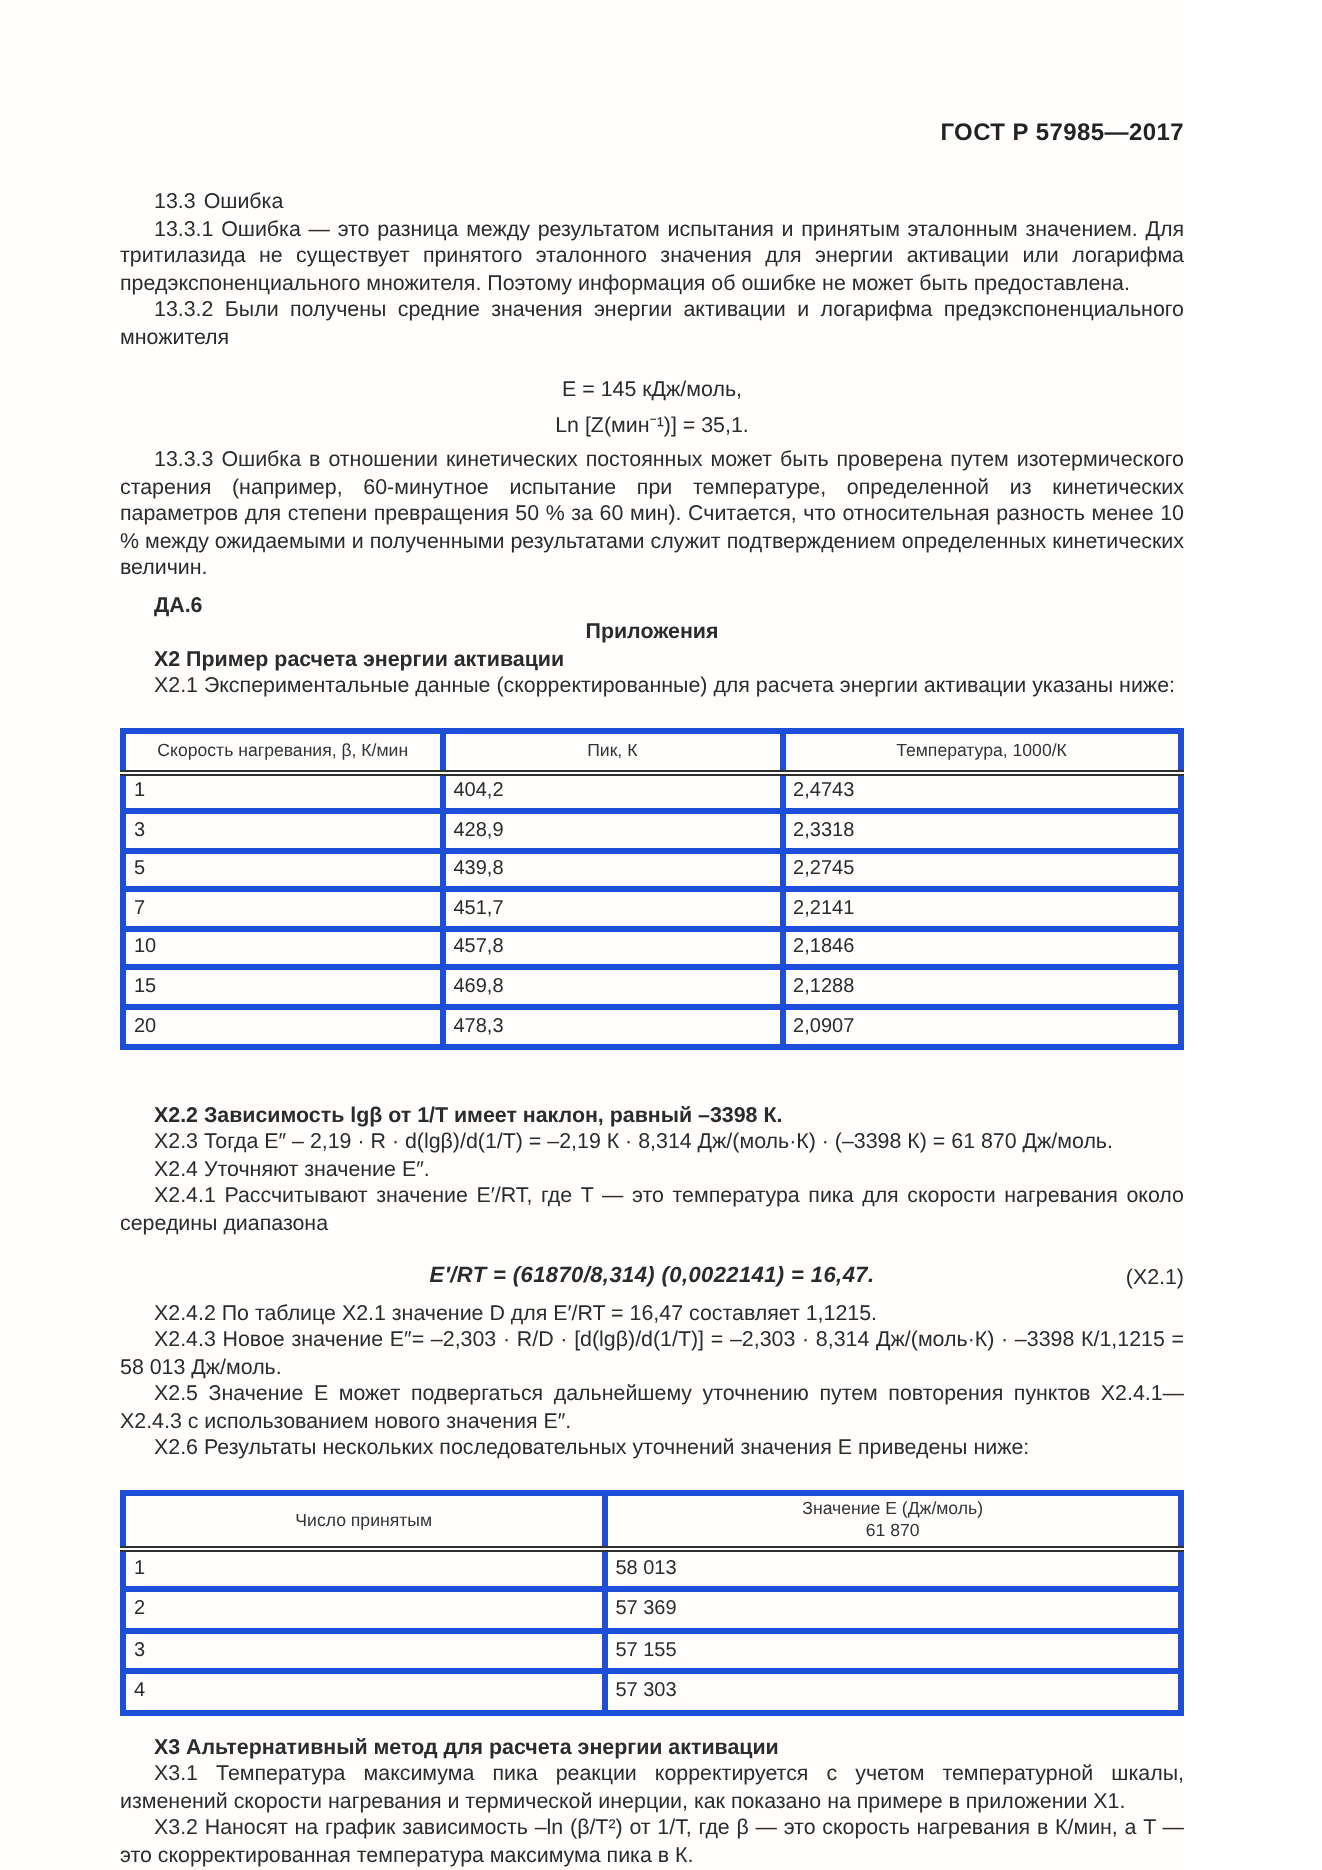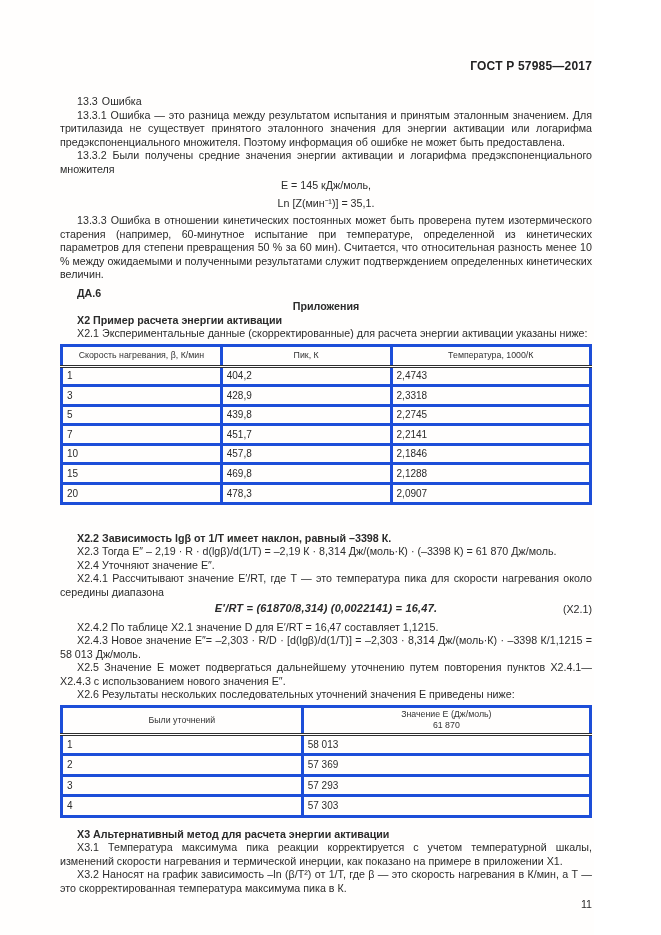--- a/index.html
+++ b/index.html
@@ -29,21 +29,21 @@
     top: 95px; left: 60px; width: 532px;
     font-size: 10.7px;
     line-height: 13.5px;
   }
   .p { text-align: justify; text-indent: 17px; }
   .it { }
   .b  { font-weight: bold; }
   .center { text-align: center; text-indent: 0; }
   .formula { text-align: center; }
   .sp { margin-left: 4px; }
-  .mt3  { margin-top: 3px; }
+  .mt3  { margin-top: 13px; }
   .mt4  { margin-top: 4px; }
   .mt5  { margin-top: 5px; }
   .mt10 { margin-top: 10px; }
   .mt11 { margin-top: 27px; font-weight: bold; }
   table {
     width: 100%;
     border-collapse: collapse;
     border: 1px solid #2f2f2f;
     table-layout: fixed;
   }
@@ -167,39 +167,39 @@
     <p class="p">Х2.5 Значение E может подвергаться дальнейшему уточнению путем повторения пунктов Х2.4.1—Х2.4.3 с использованием нового значения E″.</p>
     <p class="p">Х2.6 Результаты нескольких последовательных уточнений значения E приведены ниже:</p>
 
     <table class="t2 mt3">
       <colgroup>
           <col style="width:45.5%">
           <col style="width:54.5%">
         </colgroup>
       <thead>
         <tr>
-          <th>Были уточнений</th>
+          <th>Число принятым</th>
           <th>
             <div>Значение E (Дж/моль)</div>
             <div>61 870</div>
           </th>
         </tr>
       </thead>
       <tbody>
         <tr>
           <td>1</td>
           <td>58 013</td>
         </tr>
         <tr>
           <td>2</td>
           <td>57 369</td>
         </tr>
         <tr>
           <td>3</td>
-          <td>57 293</td>
+          <td>57 155</td>
         </tr>
         <tr>
           <td>4</td>
           <td>57 303</td>
         </tr>
       </tbody>
     </table>
 
     <p class="p b mt10">Х3 Альтернативный метод для расчета энергии активации</p>
     <p class="p">Х3.1 Температура максимума пика реакции корректируется с учетом температурной шкалы, изменений скорости нагревания и термической инерции, как показано на примере в приложении Х1.</p>

